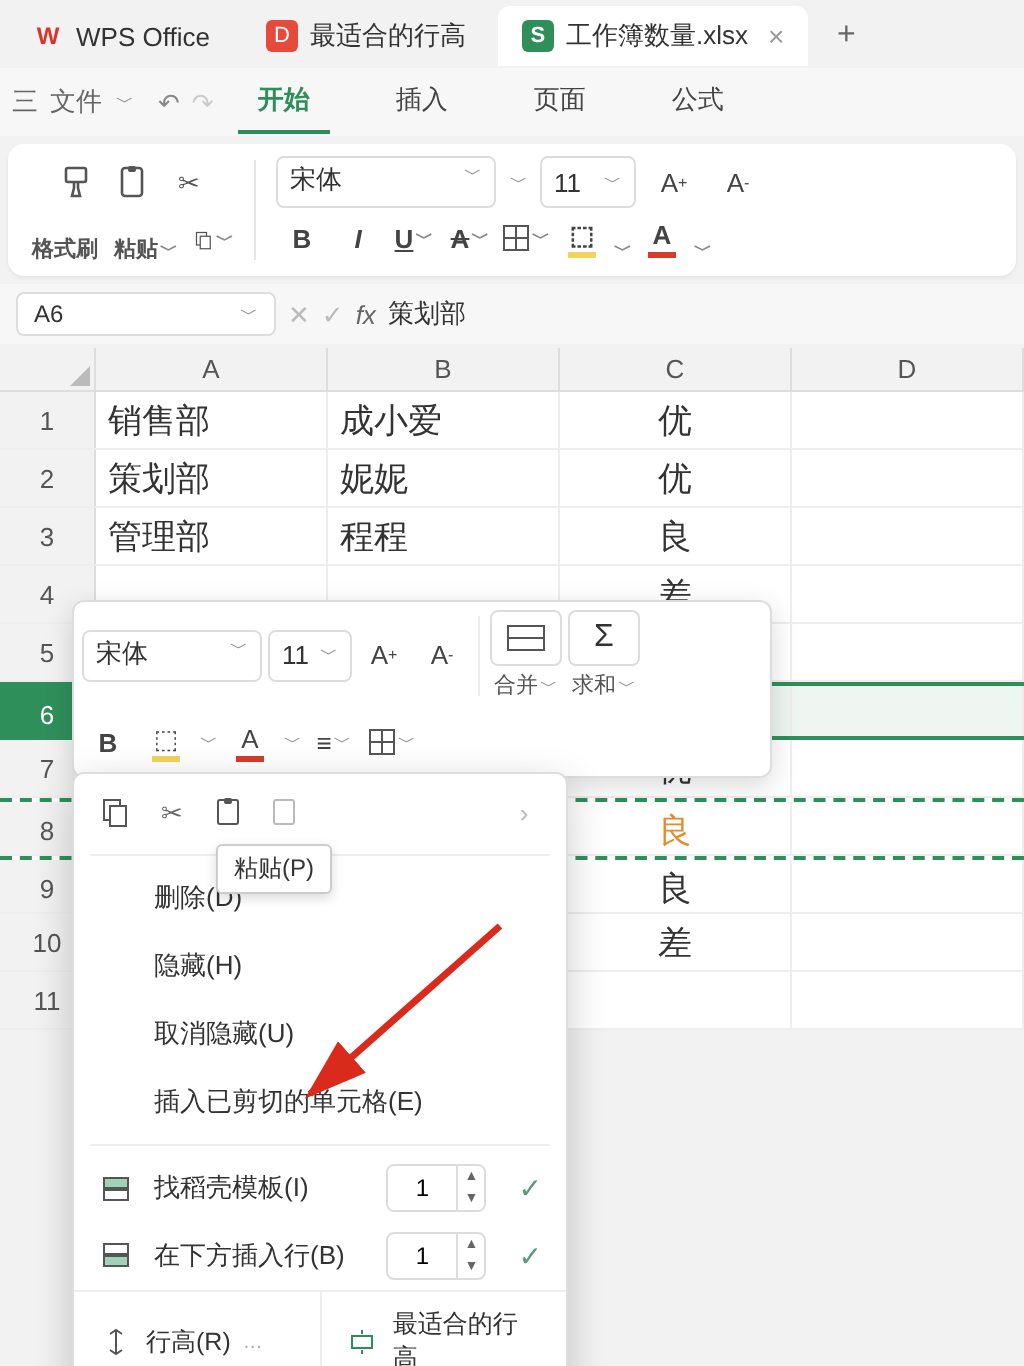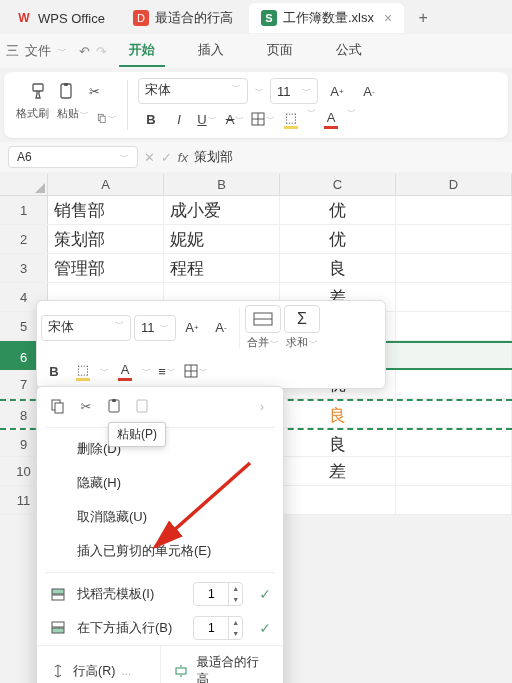--- a/index.html
+++ b/index.html
@@ -17,21 +17,21 @@
 
 .menubar { display: flex; align-items: center; height: 34px; padding: 0 6px; gap: 4px; background: #f7f7f7; }
 .menu-pre { display: flex; gap: 6px; align-items: center; color: #666; }
 .menu-items { display: flex; gap: 23px; margin-left: 8px; }
 .menu-item { padding: 6px 10px; color: #444; }
 .menu-item.active { color: #2f8f5b; font-weight: 600; border-bottom: 2px solid #2f8f5b; }
 
 .toolbar { display: flex; align-items: stretch; background: #fff; margin: 4px; border-radius: 8px; padding: 6px 8px; gap: 2px; box-shadow: 0 1px 2px rgba(0,0,0,0.06); }
 .tgroup { display: flex; flex-direction: column; align-items: center; gap: 2px; padding: 0 4px; }
 .tgroup .row1 { display: flex; gap: 4px; align-items: center; height: 26px; }
-.tgroup .row2 { display: flex; gap: 4px; align-items: flex-start; height: 26px; }
+.tgroup .row2 { display: flex; gap: 4px; align-items: flex-end; height: 26px; font-weight: bold; }
 .ticon { width: 24px; height: 24px; display: flex; align-items: center; justify-content: center; color: #555; border-radius: 4px; }
 .tlabel { font-size: 11px; color: #555; }
 .dd { font-size: 9px; color: #888; margin-left: 1px; }
 .sep { width: 1px; background: #e6e6e6; margin: 2px 4px; }
 
 .fontsel { border: 1px solid #ddd; border-radius: 4px; padding: 2px 6px; height: 26px; display: flex; align-items: flex-start; justify-content: space-between; min-width: 110px; font-size: 13px; }
 .sizesel { border: 1px solid #ddd; border-radius: 4px; padding: 2px 6px; height: 26px; display: flex; align-items: center; justify-content: space-between; min-width: 48px; font-size: 13px; }
 
 .fmtbtn { width: 26px; height: 26px; display: flex; align-items: center; justify-content: center; border-radius: 4px; color: #444; }
 .clr-bar { width: 14px; height: 3px; margin-top: 1px; }

